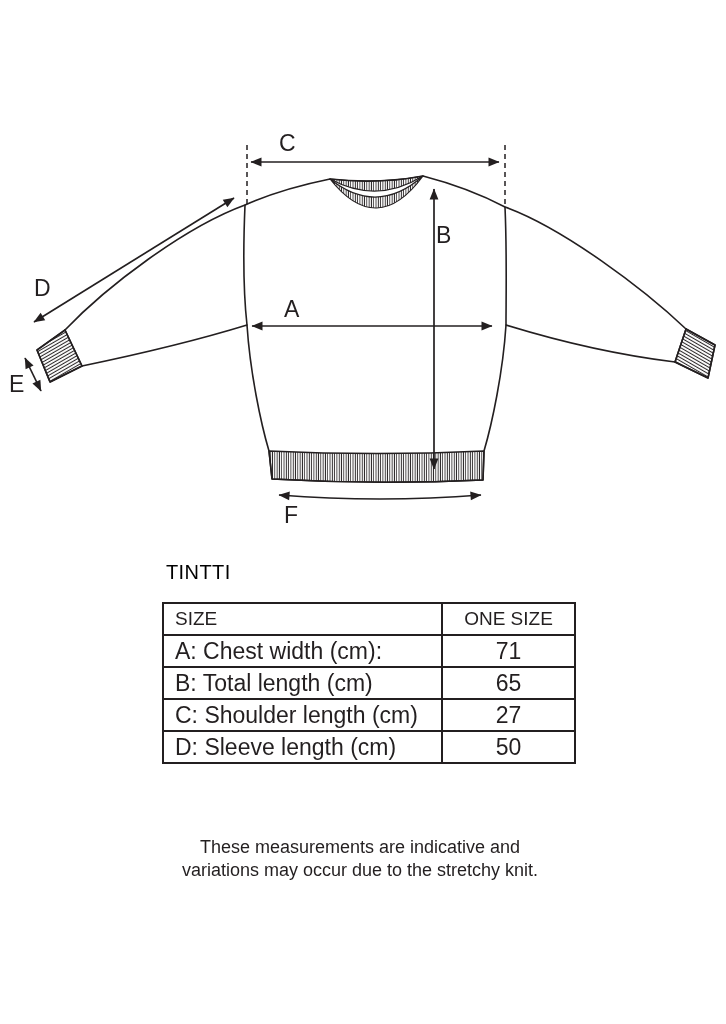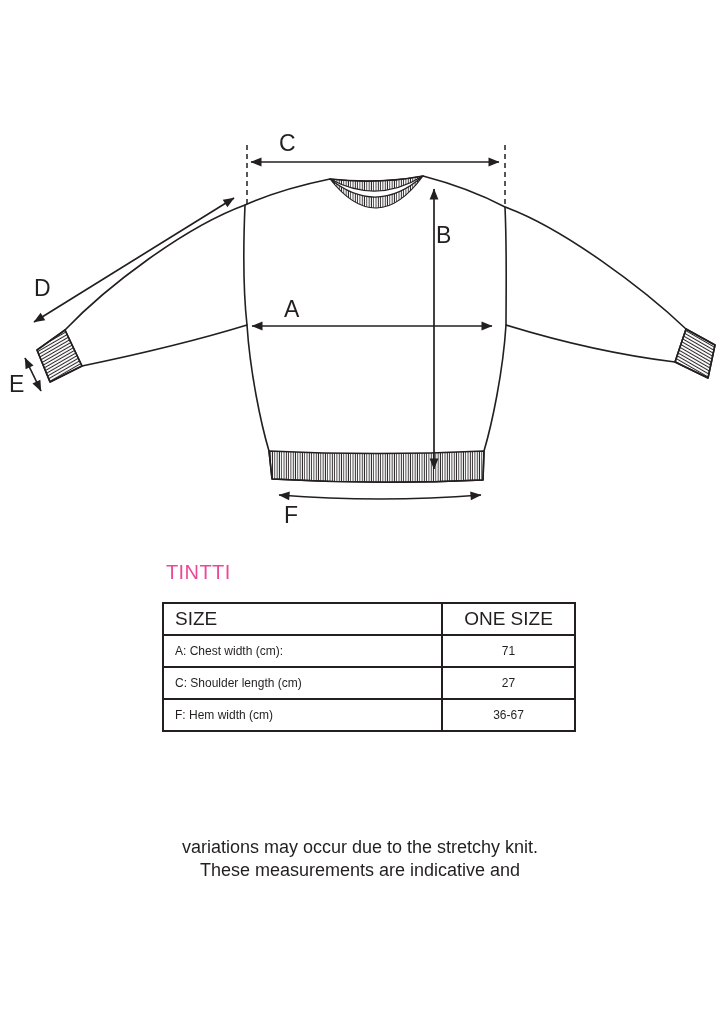--- a/index.html
+++ b/index.html
@@ -13,39 +13,39 @@
   }
   .diagram{position:absolute;left:0;top:0;}
   .diagram text{
     font-family:"Liberation Sans", sans-serif;
     font-size:23px;
     fill:#231f20;
   }
   .title{
     position:absolute;left:166px;top:561px;
     font-size:20px;line-height:22px;letter-spacing:0.4px;
-    color:#ec4899;
+    color:#000000;
   }
   table.size-table{
     position:absolute;left:162px;top:602px;
     width:372px;
     border-collapse:collapse;table-layout:fixed;
   }
   .size-table th,.size-table td{
     border:2px solid #231f20;
     height:30px;
     font-weight:400;
     vertical-align:middle;
     padding:0;
     color:#231f20;
     white-space:nowrap;
     overflow:hidden;
   }
   .size-table th{font-size:19px;}
-  .size-table td{font-size:12px;}
+  .size-table td{font-size:23px;}
   .col-label{width:279px;}
   .col-value{width:133px;}
   .cell-label{text-align:left;padding-left:11px !important;}
   .cell-value{text-align:center;}
   .footnote{
     position:absolute;left:100px;top:836px;width:520px;
     text-align:center;
     font-size:18px;line-height:23px;
     color:#231f20;
   }
@@ -137,28 +137,32 @@
     <tbody>
       <tr>
         <th class="cell-label">SIZE</th>
         <th class="cell-value">ONE SIZE</th>
       </tr>
       <tr>
         <td class="cell-label">A: Chest width (cm):</td>
         <td class="cell-value">71</td>
       </tr>
       <tr>
+        <td class="cell-label">B: Total length (cm)</td>
+        <td class="cell-value">65</td>
+      </tr>
+      <tr>
         <td class="cell-label">C: Shoulder length (cm)</td>
         <td class="cell-value">27</td>
       </tr>
       <tr>
-        <td class="cell-label">F: Hem width (cm)</td>
-        <td class="cell-value">36-67</td>
+        <td class="cell-label">D: Sleeve length (cm)</td>
+        <td class="cell-value">50</td>
       </tr>
     </tbody>
   </table>
 
   <div class="footnote">
+    <div>These measurements are indicative and</div>
     <div>variations may occur due to the stretchy knit.</div>
-    <div>These measurements are indicative and</div>
   </div>
 
 </div>
 
 </body></html>

